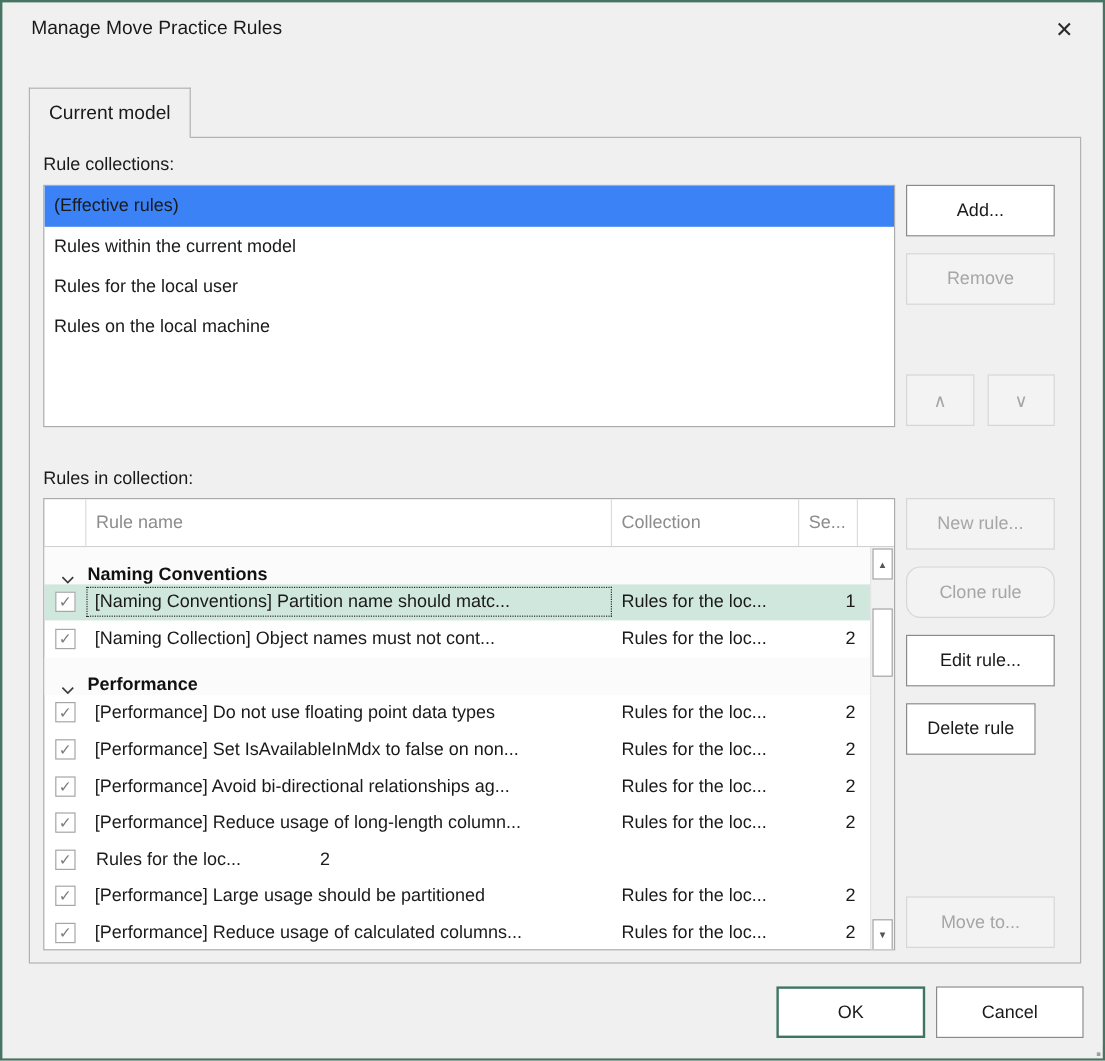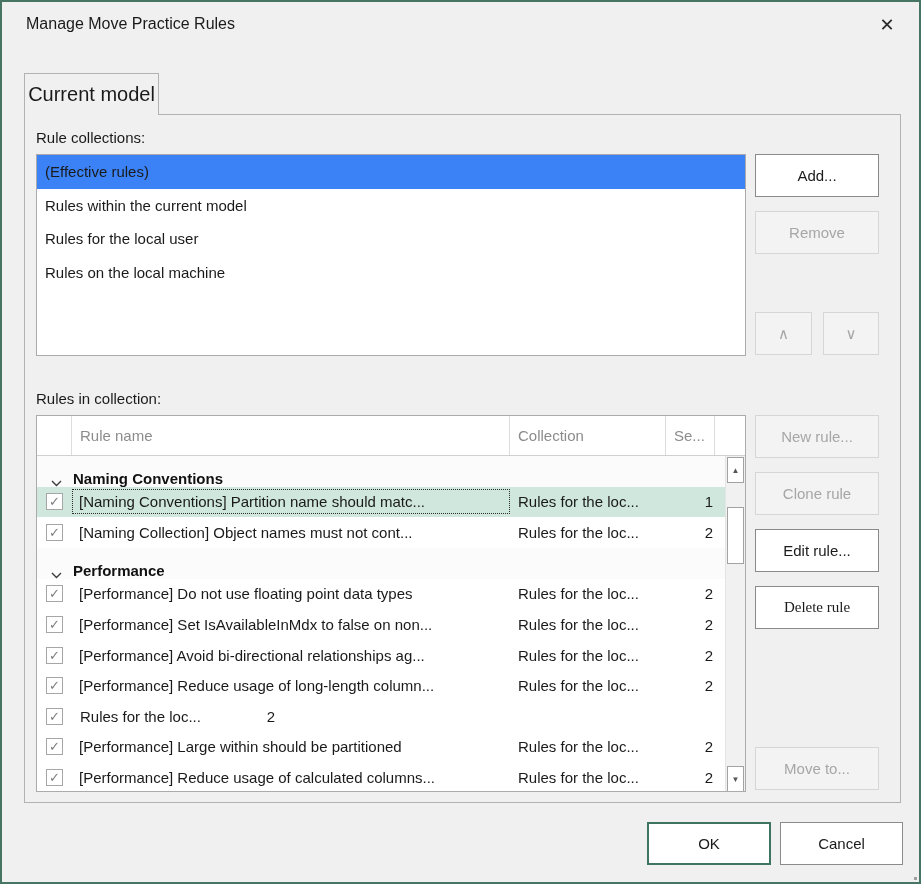--- a/index.html
+++ b/index.html
@@ -5,21 +5,21 @@
   html,body{margin:0;padding:0;background:#fff;}
   .dialog{
     position:relative;width:921px;height:884px;box-sizing:border-box;
     background:#f0f0f0;border:2px solid #467663;overflow:hidden;
     font-family:"Liberation Sans","DejaVu Sans",sans-serif;color:#1a1a1a;font-size:15px;
   }
   .title{position:absolute;left:24px;top:13px;font-size:16px;color:#1a1a1a;}
   .close-btn{position:absolute;left:870px;top:8px;width:30px;height:30px;display:flex;align-items:center;justify-content:center;font-size:18px;color:#2b2b2b;cursor:default;}
   
   .tabpage{position:absolute;left:22px;top:112px;width:877px;height:689px;border:1px solid #b2b2b2;box-sizing:border-box;z-index:1;}
-  .tab{position:absolute;left:22px;top:71px;width:135px;height:42px;box-sizing:border-box;border:1px solid #b2b2b2;border-bottom:none;background:#f0f0f0;z-index:3;display:flex;align-items:center;justify-content:center;font-size:20px;}
+  .tab{position:absolute;left:22px;top:71px;width:135px;height:42px;box-sizing:border-box;border:1px solid #b2b2b2;border-bottom:none;background:#f0f0f0;z-index:3;display:flex;align-items:center;justify-content:center;font-size:16px;}
   .section-label{position:absolute;color:#1a1a1a;z-index:2;}
   
   .listbox{position:absolute;left:34px;top:152px;width:710px;height:202px;box-sizing:border-box;background:#fff;border:1px solid #ababab;z-index:2;overflow:hidden;}
   .list-item{height:33.5px;line-height:33.5px;padding-left:8px;white-space:nowrap;}
   .list-item.selected{background:#3b82f6;}
   
   .btn{position:absolute;z-index:2;display:flex;align-items:center;justify-content:center;box-sizing:border-box;font-size:15px;}
   .btn.on{background:#fff;border:1px solid #8a8a8a;color:#1a1a1a;}
   .btn.off{background:#f3f3f3;border:1px solid #d6d6d6;color:#a6a6a6;}
   
@@ -188,21 +188,21 @@
         <span class="cell-coll">Rules for the loc...</span>
         <span class="cell-sev">2</span>
       </div>
 
       <div class="trow">
         <span class="cell-check">
             <span class="cb">
               <span class="mark">✓</span>
             </span>
           </span>
-        <span class="cell-name">[Performance] Large within should be partitioned</span>
+        <span class="cell-name">[Performance] Large usage should be partitioned</span>
         <span class="cell-coll">Rules for the loc...</span>
         <span class="cell-sev">2</span>
       </div>
 
       <div class="trow">
         <span class="cell-check">
             <span class="cb">
               <span class="mark">✓</span>
             </span>
           </span>
@@ -214,22 +214,22 @@
     </div>
 
     <div class="vscroll">
       <div class="sbtn up">▲</div>
       <div class="sthumb"></div>
       <div class="sbtn down">▼</div>
     </div>
   </div>
 
   <div class="btn off" style="left:753px;top:413px;width:124px;height:43px;">New rule...</div>
-  <div class="btn off" style="left:753px;top:470px;width:124px;height:43px;">Clone rule</div>
+  <div class="btn off" style="left:753px;top:470px;width:124px;height:43px;border-radius:12px;">Clone rule</div>
   <div class="btn on" style="left:753px;top:527px;width:124px;height:43px;">Edit rule...</div>
-  <div class="btn on" style="left:753px;top:584px;width:124px;height:43px;font-family:Liberation Serif, serif;">Delete rule</div>
+  <div class="btn on" style="left:753px;top:584px;width:108px;height:43px;">Delete rule</div>
   <div class="btn off" style="left:753px;top:745px;width:124px;height:43px;">Move to...</div>
 
   <div class="ok-btn">OK</div>
   <div class="cancel-btn">Cancel</div>
   <div class="grip"></div>
 
 </div>
 
 </body></html>

